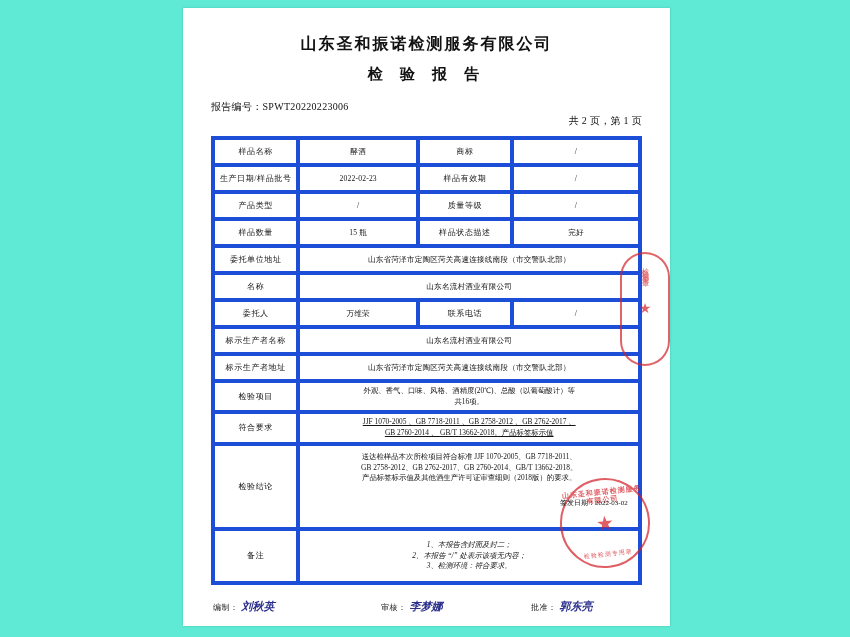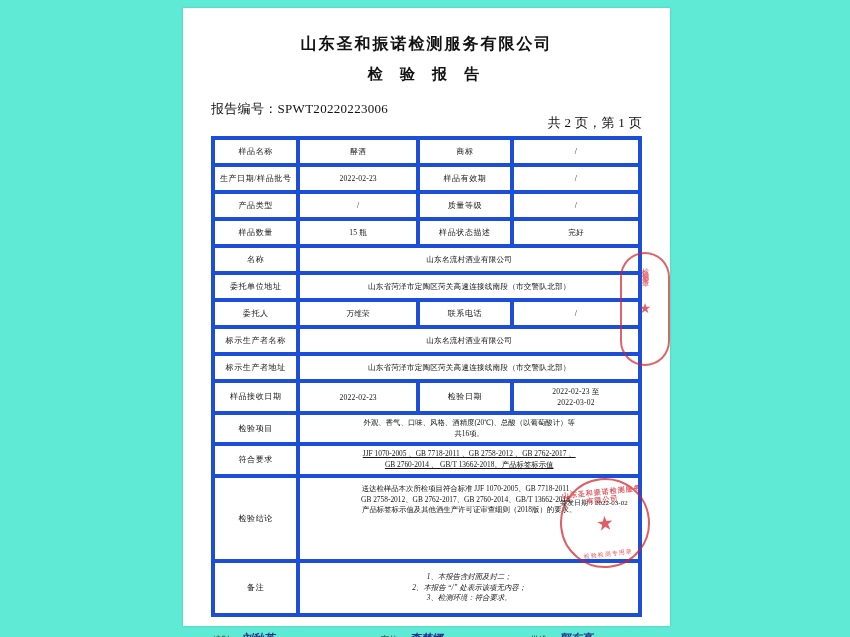--- a/index.html
+++ b/index.html
@@ -46,21 +46,21 @@
     font-size: 15px;
     font-weight: bold;
     letter-spacing: 6px;
     margin-top: 10px;
     color: #111;
     font-family: "DejaVu Serif", serif;
   }
   .meta-row {
     margin-top: 16px;
     padding: 0 28px;
-    font-size: 13px;
+    font-size: 10px;
     color: #111;
     position: relative;
     height: 14px;
   }
   .meta-left {
     position: absolute;
     left: 28px;
     top: 0;
     letter-spacing: 0.3px;
   }
@@ -261,49 +261,42 @@
             <td class="val">/</td>
           </tr>
           <tr>
             <td class="lbl">样品数量</td>
             <td class="val">15 瓶</td>
             <td class="lbl">样品状态描述</td>
             <td class="val">完好</td>
           </tr>
 
           <tr>
+            <td class="lbl">委托单位地址</td>
+            <td class="val" colspan="3">山东省菏泽市定陶区菏关高速连接线南段（市交警队北部）</td>
+          </tr>
+          <tr>
             <td class="lbl">名称</td>
             <td class="val" colspan="3">山东名流村酒业有限公司</td>
-          </tr>
-          <tr>
-            <td class="lbl">委托单位地址</td>
-            <td class="val" colspan="3">山东省菏泽市定陶区菏关高速连接线南段（市交警队北部）</td>
           </tr>
           <tr>
             <td class="lbl">委托人</td>
             <td class="val">万维荣</td>
             <td class="lbl">联系电话</td>
             <td class="val">/</td>
           </tr>
           <tr>
             <td class="lbl">标示生产者名称</td>
             <td class="val" colspan="3">山东名流村酒业有限公司</td>
           </tr>
           <tr>
             <td class="lbl">标示生产者地址</td>
             <td class="val" colspan="3">山东省菏泽市定陶区菏关高速连接线南段（市交警队北部）</td>
           </tr>
 
-          <tr>
-            <td class="lbl">样品接收日期</td>
-            <td class="val">2022-02-23</td>
-            <td class="lbl">检验日期</td>
-            <td class="val two-line" style="white-space:pre-line;">2022-02-23 至
-2022-03-02</td>
-          </tr>
 
           <tr>
             <td class="lbl tall">检验项目</td>
             <td class="val-left tall" colspan="3" style="white-space:pre-line;">外观、香气、口味、风格、酒精度(20℃)、总酸（以葡萄酸计）等
 共16项。</td>
           </tr>
           <tr>
             <td class="lbl tall">符合要求</td>
             <td class="val-left tall" colspan="3" style="white-space:pre-line;text-decoration:underline;">JJF 1070-2005 、GB 7718-2011 、GB 2758-2012 、GB 2762-2017 、
 GB 2760-2014 、 GB/T 13662-2018。产品标签标示值</td>

